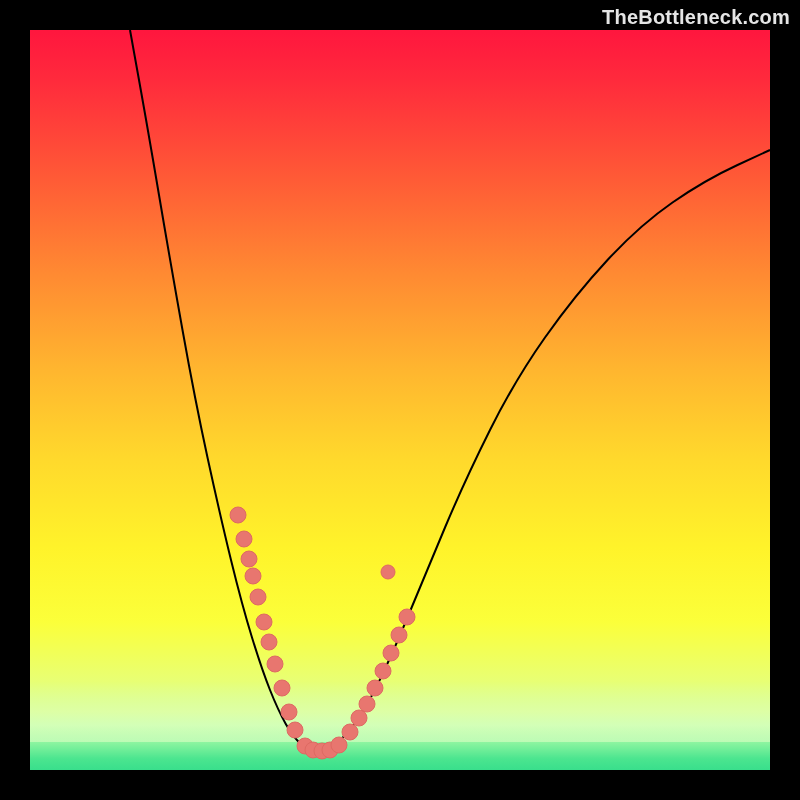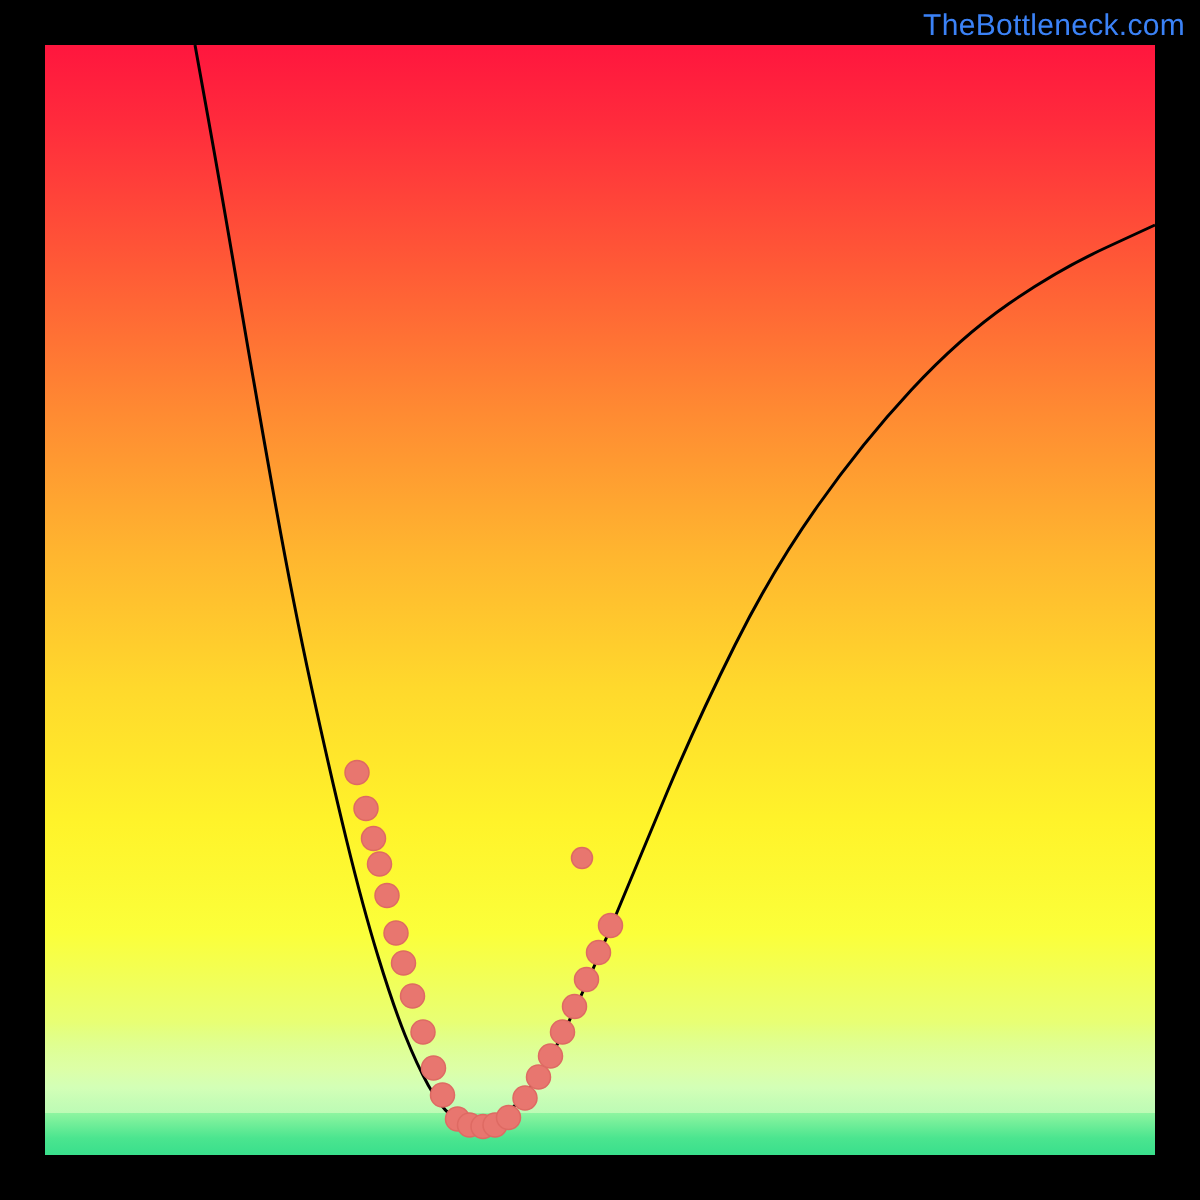--- a/index.html
+++ b/index.html
@@ -57,23 +57,23 @@
     left: 0;
     top: 0;
     width: 740px;
     height: 740px;
     overflow: visible;
   }
   .watermark {
     position: absolute;
     top: 6px;
     right: 10px;
-    color: #3b82f6;
+    color: #e5e5e5;
     font-size: 20px;
-    font-weight: 400;
+    font-weight: 700;
     letter-spacing: 0.2px;
   }
 </style>
 </head>
 <body>
 
 <div class="frame">
   <div class="paleband"></div>
   <div class="greenband"></div>
   <svg class="curve" viewBox="0 0 740 740" preserveAspectRatio="none">

